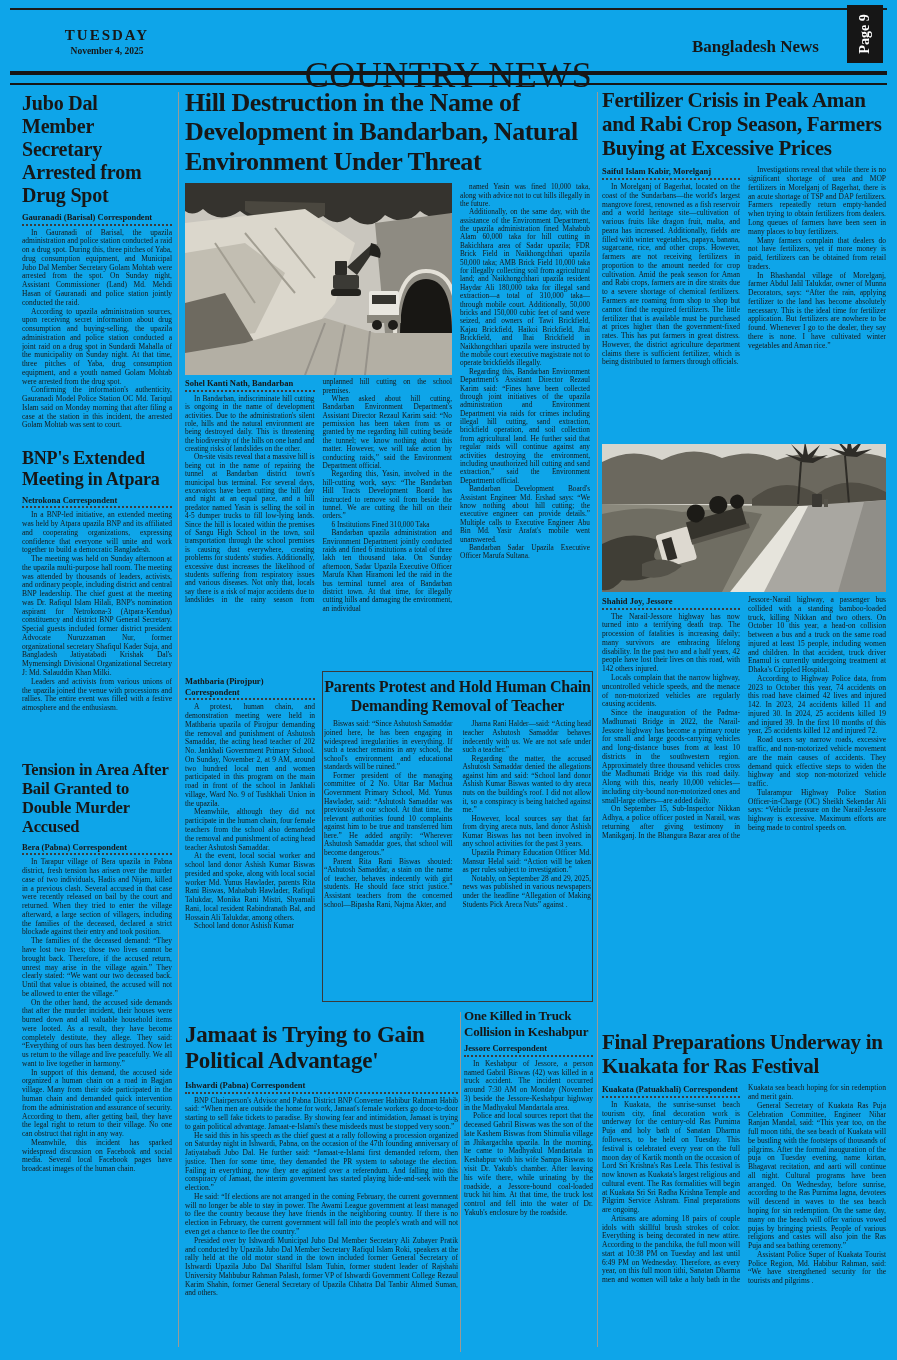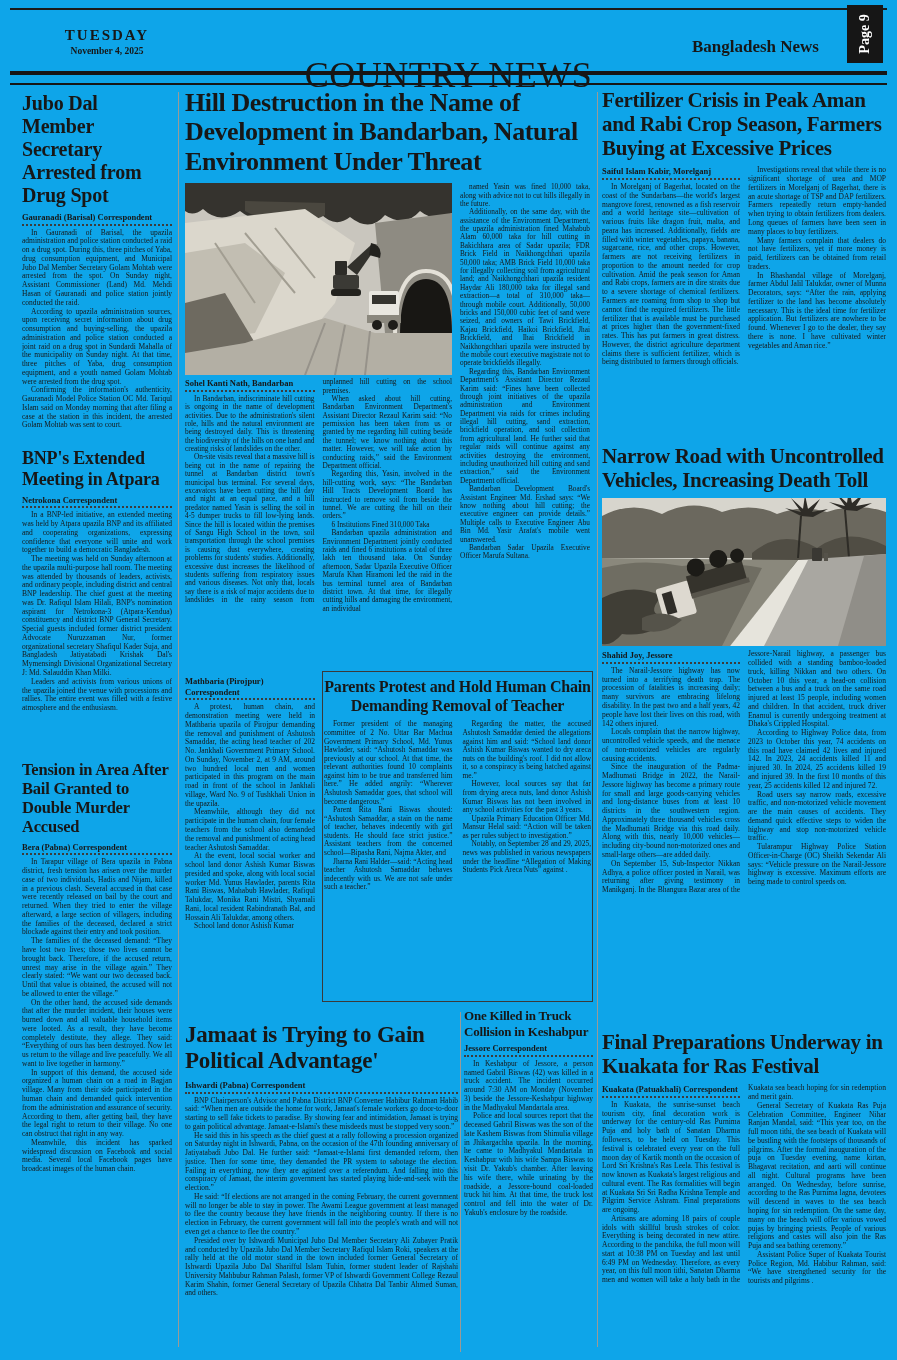--- a/index.html
+++ b/index.html
@@ -178,20 +178,21 @@
     <div>
         <p class="para">A protest, human chain, and demonstration meeting were held in Mathbaria upazila of Pirojpur demanding the removal and punishment of Ashutosh Samaddar, the acting head teacher of 202 No. Jankhali Government Primary School. On Sunday, November 2, at 9 AM, around two hundred local men and women participated in this program on the main road in front of the school in Jankhali village, Ward No. 9 of Tushkhali Union in the upazila.</p>
         <p class="para">Meanwhile, although they did not participate in the human chain, four female teachers from the school also demanded the removal and punishment of acting head teacher Ashutosh Samaddar.</p>
         <p class="para">At the event, local social worker and school land donor Ashish Kumar Biswas presided and spoke, along with local social worker Md. Yunus Hawlader, parents Rita Rani Biswas, Mahabub Hawlader, Rafiqul Talukdar, Monika Rani Mistri, Shyamali Rani, local resident Rabindranath Bal, and Hossain Ali Talukdar, among others.</p>
         <p class="para">School land donor Ashish Kumar</p>
       </div>
   </section>
   <section class="pp-box">
     <h2>Parents Protest and Hold Human Chain Demanding Removal of Teacher</h2>
     <div class="pp-box-flow">
+        <p class="para">Biswas said: “Since Ashutosh Samaddar joined here, he has been engaging in widespread irregularities in everything. If such a teacher remains in any school, the school's environment and educational standards will be ruined.”</p>
         <p class="para">Former president of the managing committee of 2 No. Uttar Bar Machua Government Primary School, Md. Yunus Hawlader, said: “Ashutosh Samaddar was previously at our school. At that time, the relevant authorities found 10 complaints against him to be true and transferred him here.” He added angrily: “Wherever Ashutosh Samaddar goes, that school will become dangerous.”</p>
         <p class="para">Parent Rita Rani Biswas shouted: “Ashutosh Samaddar, a stain on the name of teacher, behaves indecently with girl students. He should face strict justice.” Assistant teachers from the concerned school—Bipasha Rani, Najma Akter, and</p>
         <p class="para">Jharna Rani Halder—said: “Acting head teacher Ashutosh Samaddar behaves indecently with us. We are not safe under such a teacher.”</p>
         <p class="para">Regarding the matter, the accused Ashutosh Samaddar denied the allegations against him and said: “School land donor Ashish Kumar Biswas wanted to dry areca nuts on the building's roof. I did not allow it, so a conspiracy is being hatched against me.”</p>
         <p class="para">However, local sources say that far from drying areca nuts, land donor Ashish Kumar Biswas has not been involved in any school activities for the past 3 years.</p>
         <p class="para">Upazila Primary Education Officer Md. Mansur Helal said: “Action will be taken as per rules subject to investigation.”</p>
         <p class="para">Notably, on September 28 and 29, 2025, news was published in various newspapers under the headline “Allegation of Making Students Pick Areca Nuts” against .</p>
       </div>
   </section>
 
@@ -222,21 +223,20 @@
       <div>
           <p class="para">In Morelganj of Bagerhat, located on the coast of the Sundarbans—the world's largest mangrove forest, renowned as a fish reservoir and a world heritage site—cultivation of various fruits like dragon fruit, malta, and peara has increased. Additionally, fields are filled with winter vegetables, papaya, banana, sugarcane, rice, and other crops. However, farmers are not receiving fertilizers in proportion to the amount needed for crop cultivation. Amid the peak season for Aman and Rabi crops, farmers are in dire straits due to a severe shortage of chemical fertilizers. Farmers are roaming from shop to shop but cannot find the required fertilizers. The little fertilizer that is available must be purchased at prices higher than the government-fixed rates. This has put farmers in great distress. However, the district agriculture department claims there is sufficient fertilizer, which is being distributed to farmers through officials.</p>
           <p class="para">Investigations reveal that while there is no significant shortage of urea and MOP fertilizers in Morelganj of Bagerhat, there is an acute shortage of TSP and DAP fertilizers. Farmers repeatedly return empty-handed when trying to obtain fertilizers from dealers. Long queues of farmers have been seen in many places to buy fertilizers.</p>
           <p class="para">Many farmers complain that dealers do not have fertilizers, yet if more money is paid, fertilizers can be obtained from retail traders.</p>
           <p class="para">In Bhashandal village of Morelganj, farmer Abdul Jalil Talukdar, owner of Munna Decorators, says: “After the rain, applying fertilizer to the land has become absolutely necessary. This is the ideal time for fertilizer application. But fertilizers are nowhere to be found. Whenever I go to the dealer, they say there is none. I have cultivated winter vegetables and Aman rice.”</p>
         </div>
     </div>
   </section>
 
   <section class="rcol-article narrow bodytext">
-    <h2>Narrow Road with Uncontrolled Vehicles, Increasing Death Toll</h2>
     <svg class="photo2" viewBox="0 0 284 148" preserveAspectRatio="none" xmlns="http://www.w3.org/2000/svg">
       <rect width="284" height="148" fill="#d7d5cd"></rect>
       <path d="M0,18 Q30,2 60,16 Q90,0 120,14 Q150,4 175,16 Q200,6 225,14 Q255,4 284,14 L284,60 L0,60 Z" fill="#6b685e"></path>
       <path d="M150,55 Q180,30 215,50 Q245,28 284,48 L284,70 L150,70 Z" fill="#504d44"></path>
       <g stroke="#2e2c27" stroke-width="2" fill="none">
         <path d="M196,60 L199,18"></path>
           <path d="M247,60 L243,12"></path>
       </g>
       <g fill="#2e2c27">
         <path d="M199,18 l-16,-8 l16,4 l-10,-14 l12,11 l2,-14 l3,14 l12,-10 l-8,13 l16,-3 l-15,8 Z"></path>

